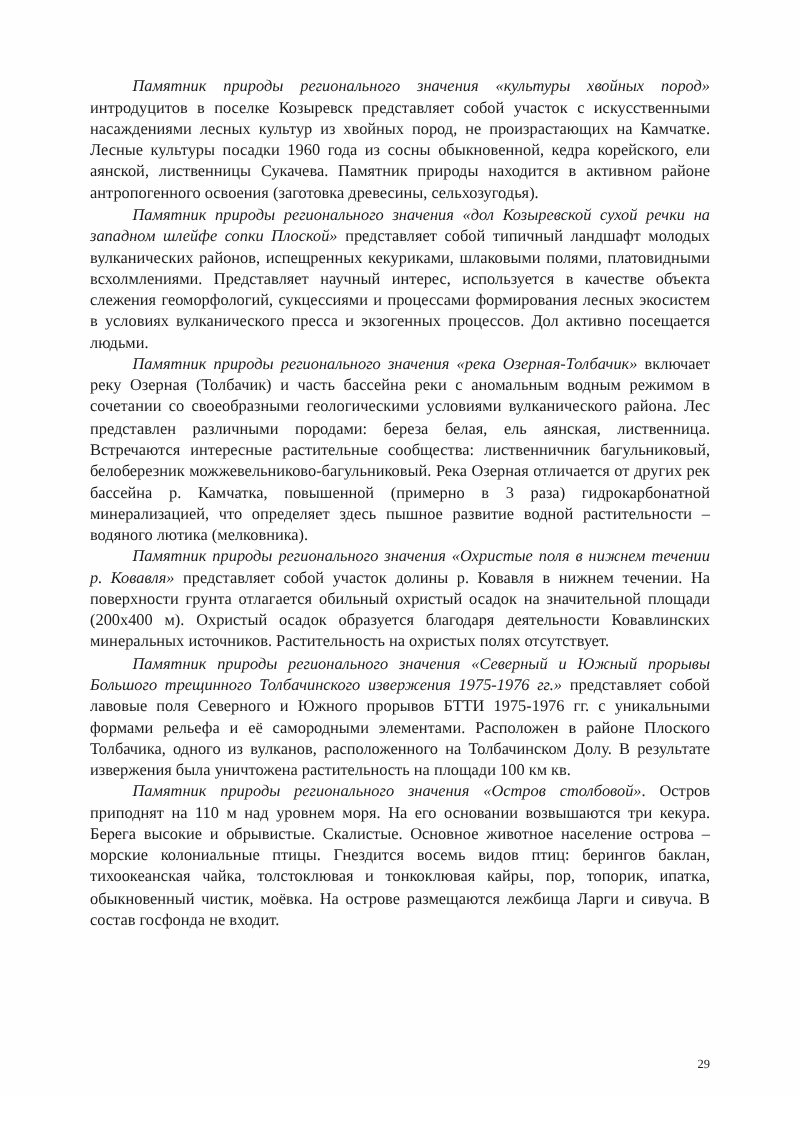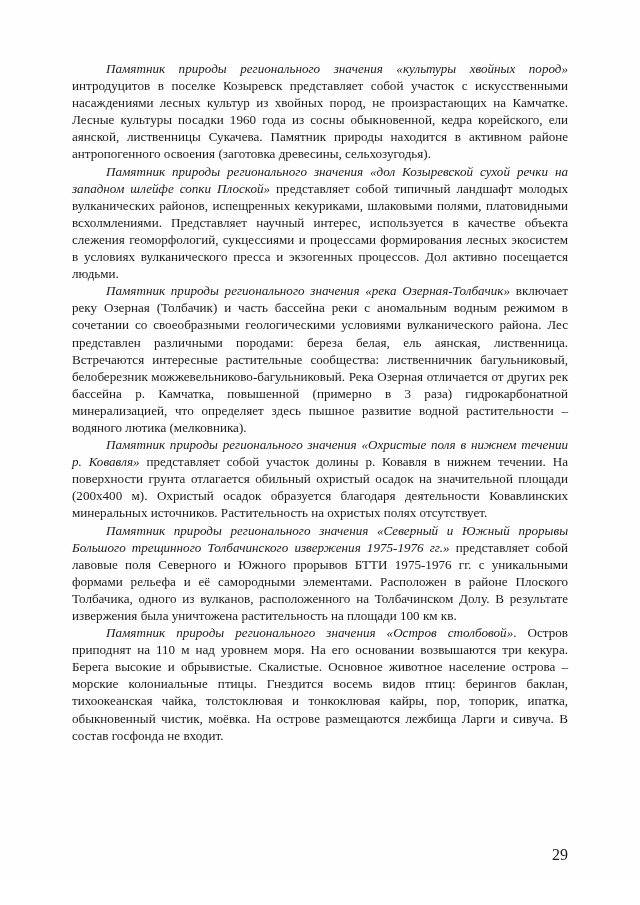--- a/index.html
+++ b/index.html
@@ -38,21 +38,21 @@
     text-indent: 34px;
     hyphens: none;
   }
   .it {
     font-style: italic;
   }
   .page-number {
     position: absolute;
     right: 72px;
     top: 846px;
-    font-size: 16px;
+    font-size: 10px;
     text-align: right;
   }
 </style>
 </head>
 <body>
 
 <div class="page">
   <div class="content">
 
     <p class="para"><span class="it">Памятник природы регионального значения «культуры хвойных пород»</span><span> интродуцитов в поселке Козыревск представляет собой участок с искусственными насаждениями лесных культур из хвойных пород, не произрастающих на Камчатке. Лесные культуры посадки 1960 года из сосны обыкновенной, кедра корейского, ели аянской, лиственницы Сукачева. Памятник природы находится в активном районе антропогенного освоения (заготовка древесины, сельхозугодья).</span></p>

